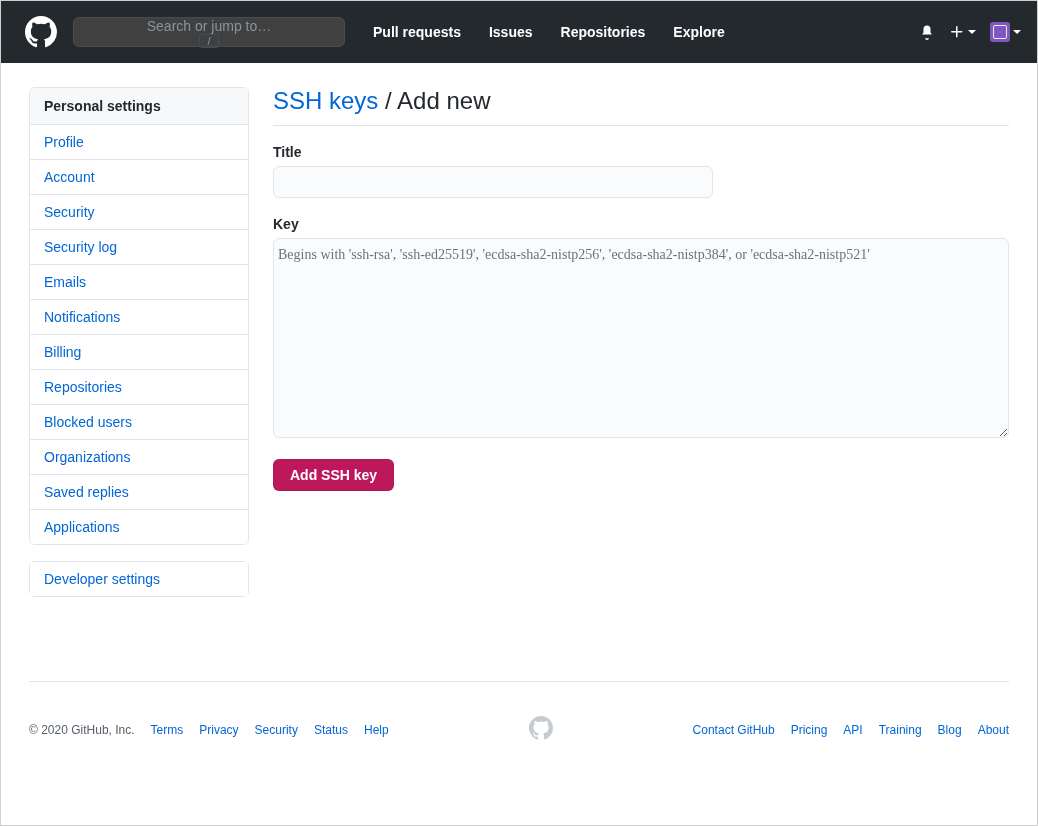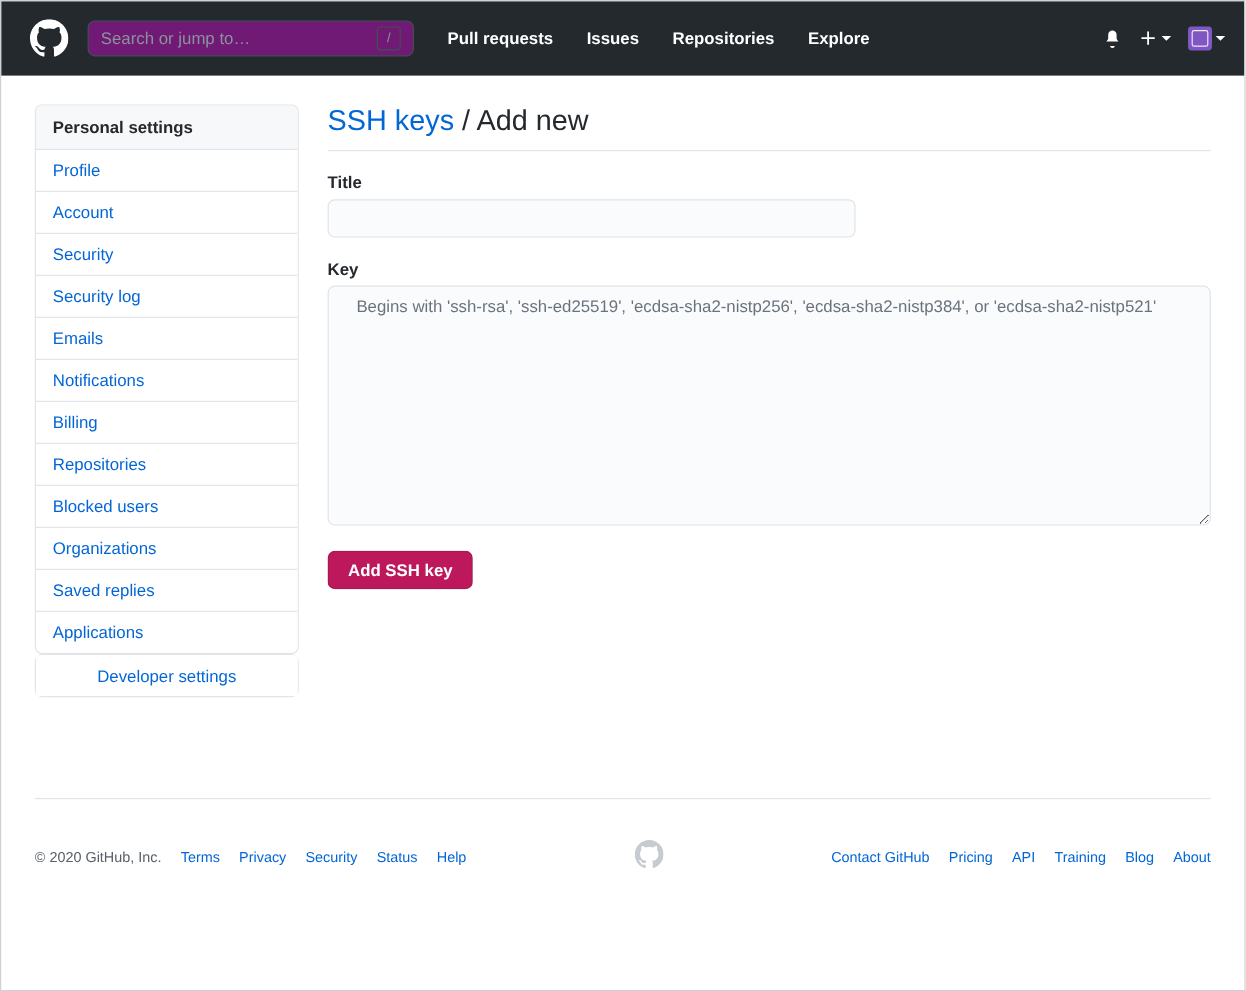--- a/index.html
+++ b/index.html
@@ -22,31 +22,32 @@
       padding: 0 16px 0 24px;
       color: #fff;
     }
     .gh-logo {
       width: 32px;
       height: 32px;
       margin-right: 16px;
       cursor: pointer;
     }
     .search-box {
-      background: #701a75;
+      background: #404040;
       border: 1px solid #444d56;
       border-radius: 6px;
       width: 272px;
       height: 30px;
       display: flex;
       align-items: center;
       padding: 0 10px;
       color: #8a939c;
       font-size: 14px;
       margin-right: 16px;
+      flex-direction: column;
     }
     .search-box span.placeholder { flex: 1; }
     .slash-key {
       border: 1px solid #444d56;
       border-radius: 3px;
       width: 20px;
       height: 20px;
       font-size: 11px;
       display: flex;
       align-items: center;
@@ -142,23 +143,23 @@
       position: relative;
     }
     .settings-item.active::before {
       content: "";
       position: absolute;
       left: -1px; top: 0; bottom: 0;
       width: 2px;
       background: #f9826c;
     }
     .secondary-group {
+      margin-top: 16px;
       border: 1px solid #e1e4e8;
       border-radius: 6px;
-      text-align: center;
     }
     .secondary-group .settings-item { border-bottom: none; }
     
     .main {
       flex: 1;
     }
     .page-heading {
       font-size: 24px;
       font-weight: 400;
       padding-bottom: 10px;
@@ -186,24 +187,24 @@
       background: #fafbfc;
       padding: 5px 12px;
       font-size: 14px;
     }
     .textarea-key {
       width: 100%;
       height: 200px;
       border: 1px solid #e1e4e8;
       border-radius: 6px;
       background: #fafbfc;
-      padding: 8px 23px;
+      padding: 8px 4px;
       font-size: 14px;
       resize: vertical;
-      font-family: Liberation Sans, sans-serif;
+      font-family: Liberation Serif, serif;
     }
     .textarea-key::placeholder { color: #6a737d; }
     .btn-primary {
       background: #be185d;
       color: #fff;
       border: 1px solid rgba(27,31,35,0.15);
       border-radius: 6px;
       padding: 7px 16px;
       font-size: 14px;
       font-weight: 600;

